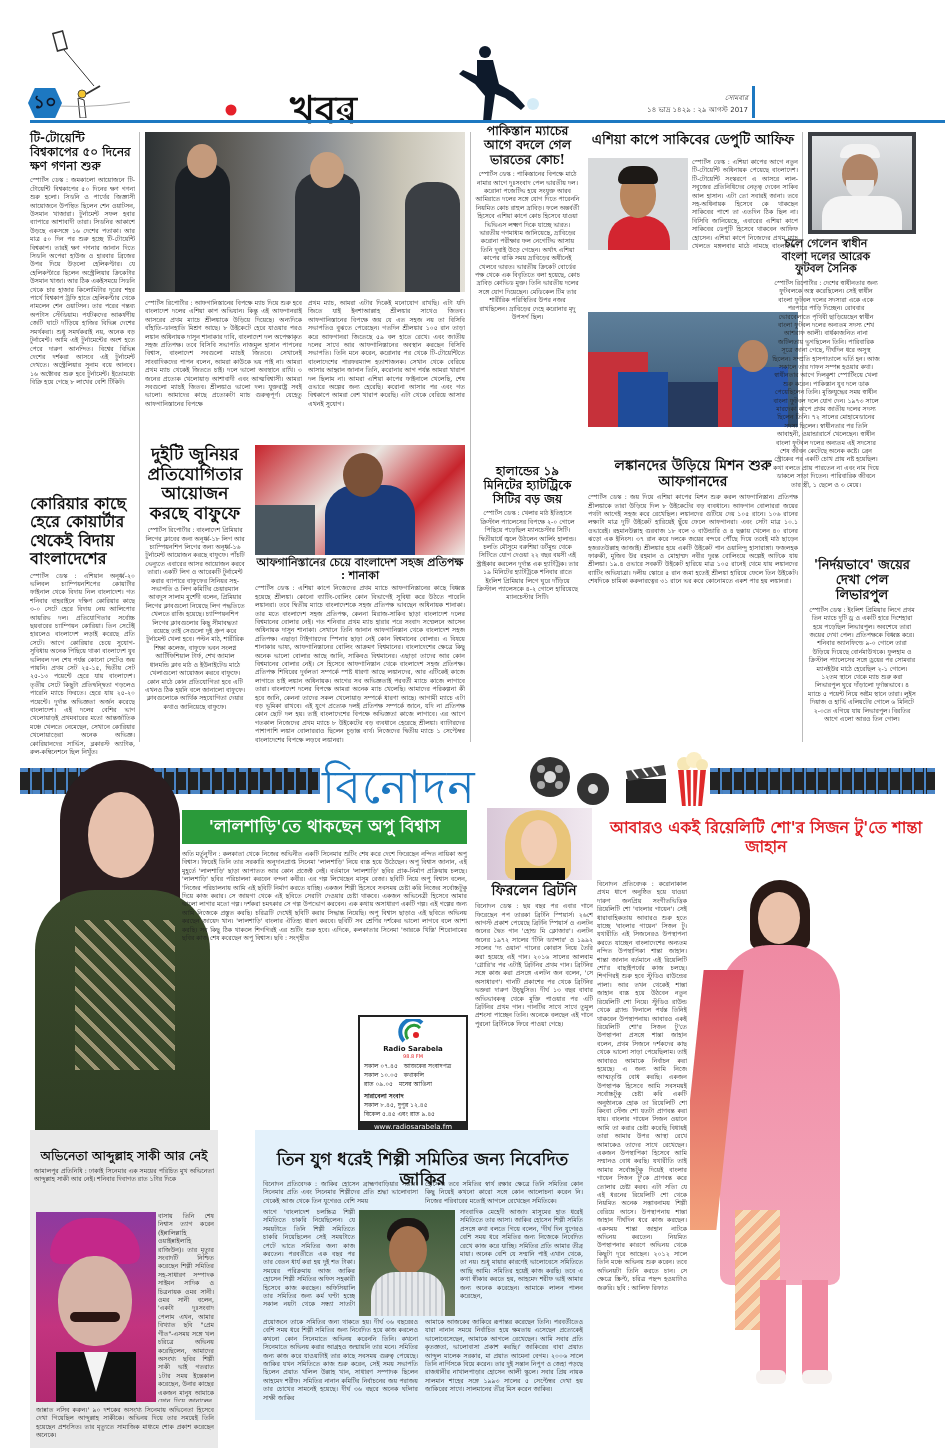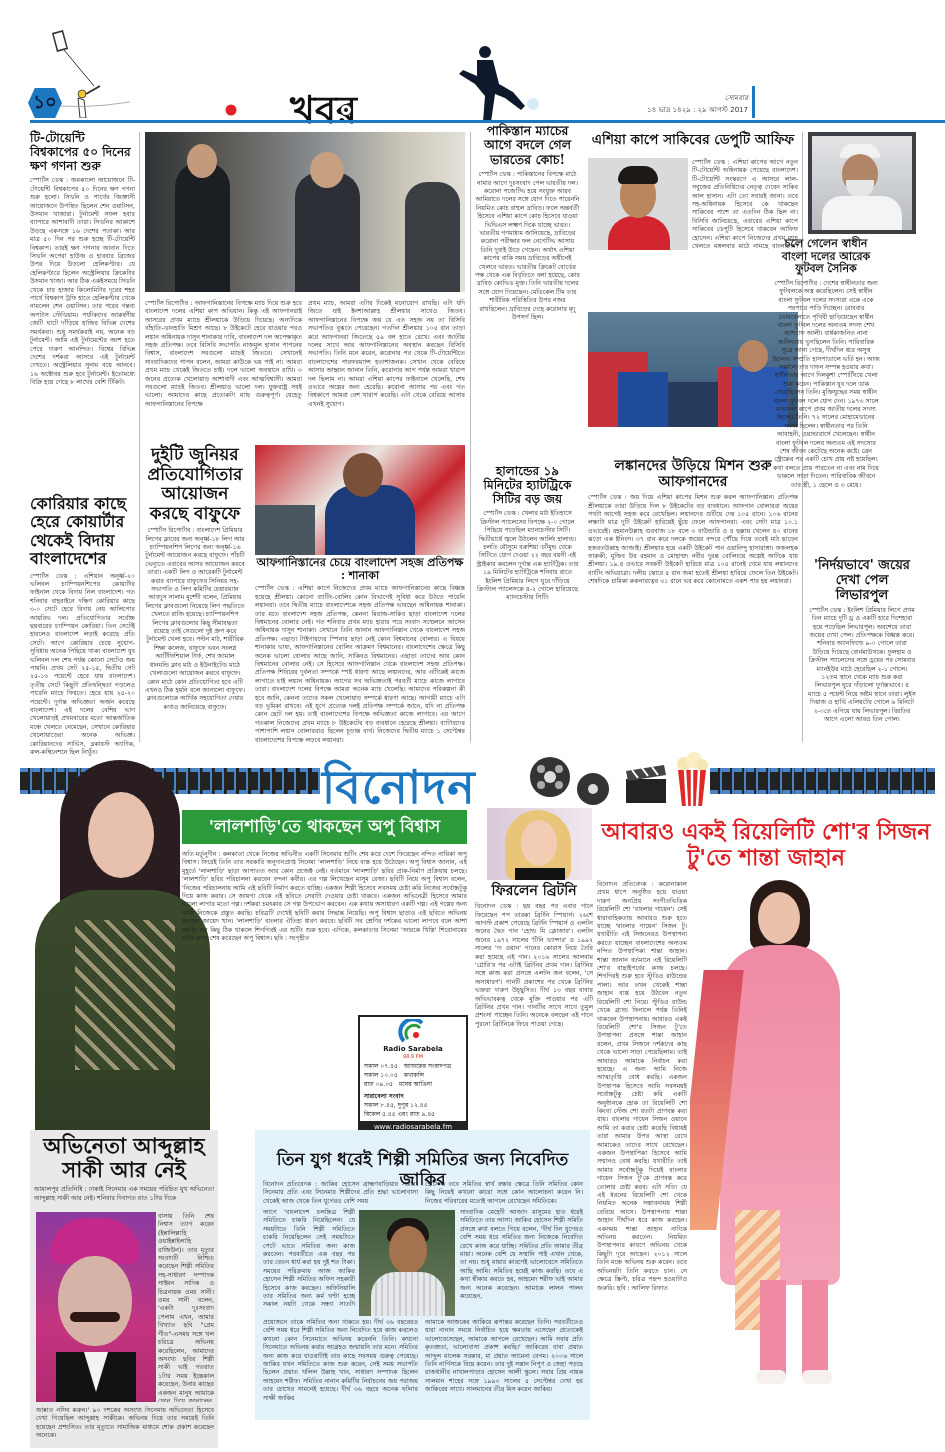--- a/index.html
+++ b/index.html
@@ -17,21 +17,21 @@
 .blue-rule{left:30px;top:120px;width:915px;height:3px;background:#1d78c1}
 .dateblk{left:610px;top:92px;width:138px;text-align:right;font-size:7px;color:#333}
 .vbar{left:752px;top:86px;width:3px;height:32px;background:#1d78c1}
 .paper-name{left:760px;top:80px;width:180px}
 .paper-small{font-size:11px;font-weight:bold;color:#111}
 .paper-big{font-size:28px;font-weight:bold;color:#111;line-height:30px}
 
 .vline{background:#bbb;width:1px}
 
 .filmstrip{height:26px;background:repeating-linear-gradient(90deg,#222 0 10px,#4a84c4 10px 12px);border-top:4px dashed #4a84c4;border-bottom:4px dashed #4a84c4}
-.binodon{font-size:46px;font-weight:bold;color:#1d78c1;letter-spacing:1px}
+.binodon{font-size:46px;font-weight:normal;color:#1d78c1;letter-spacing:1px}
 .green-band{background:#2a9a3a;color:#fff;font-family:"DejaVu Serif",serif;font-weight:bold;font-size:17px;display:flex;align-items:center;justify-content:center}
 .red-hl{color:#e02025;font-family:"DejaVu Serif",serif;font-weight:bold;text-align:center;line-height:1.2}
 .radio-box{border:2px solid #222;background:#fff}
 .radio-foot{background:#222;color:#fff;font-size:7px;text-align:center}
 .grey-box{background:#e9e9e9}
 .lblue-box{background:#e3f1fb}
 </style>
 </head>
 <body>
 
@@ -225,37 +225,37 @@
 <div class="abs photo" style="left:487px;top:808px;width:105px;height:72px;background:linear-gradient(90deg,#d9c8d8,#f1e9f0)">
   <div class="abs" style="left:18px;top:2px;width:66px;height:70px;background:#e9c57a;border-radius:34px 34px 10px 10px"></div>
   <div class="abs" style="left:34px;top:12px;width:36px;height:46px;background:#f2cdb4;border-radius:50%"></div>
   <div class="abs" style="left:28px;top:60px;width:50px;height:12px;background:#111"></div>
 </div>
 <div class="abs" style="left:475px;top:882px;width:118px">
   <div class="hl" style="font-size:14px">ফিরলেন ব্রিটনি</div>
   <div class="bt" style="height:176px;margin-top:4px">বিনোদন ডেস্ক : ছয় বছর পর এবার গানে ফিরেছেন পপ তারকা ব্রিটনি স্পিয়ার্স। ২৬শে আগস্ট প্রকাশ পেয়েছে ব্রিটনি স্পিয়ার্স ও এলটন জনের দ্বৈত গান 'হোল্ড মি ক্লোজার'। এলটন জনের ১৯৭২ সালের 'টিনি ড্যান্সার' ও ১৯৯২ সালের 'দ্য ওয়ান' গানের কোরাস নিয়ে তৈরি করা হয়েছে এই গান। ২০১৬ সালের আলবাম 'গ্লোরি'র পর এটাই ব্রিটনির প্রথম গান। ব্রিটনির সঙ্গে কাজ করা প্রসঙ্গে এলটন জন বলেন, 'সে অসাধারণ'। গানটি প্রকাশের পর থেকে ব্রিটনির ভক্তরা দারুণ উচ্ছ্বসিত। দীর্ঘ ১৩ বছর বাবার অভিভাবকত্ব থেকে মুক্তি পাওয়ার পর এটি ব্রিটনির প্রথম গান। গানটির সাথে সাথে তুমুল প্রশংসা পাচ্ছেন তিনি। অনেকে বলছেন এই গানে পুরনো ব্রিটনিকে ফিরে পাওয়া গেছে।</div>
 </div>
 
-<div class="abs red-hl" style="left:596px;top:818px;width:340px;font-size:22px">আবারও একই রিয়েলিটি শো'র সিজন টু'তে শান্তা জাহান</div>
+<div class="abs red-hl" style="left:596px;top:818px;width:340px;font-size:16px">আবারও একই রিয়েলিটি শো'র সিজন টু'তে শান্তা জাহান</div>
 <div class="bt abs" style="left:597px;top:880px;width:90px;height:500px">বিনোদন প্রতিবেদক : করোনাকাল প্রথম ধাপে অনুষ্ঠিত হয়ে যাওয়া দারুণ জনপ্রিয় সংগীতভিত্তিক রিয়েলিটি শো 'বাংলার গায়েন'। সেই ধারাবাহিকতায় আবারও শুরু হতে যাচ্ছে 'বাংলার গায়েন' সিজন টু। যথারীতি এই সিজনেরও উপস্থাপনা করতে যাচ্ছেন বাংলাদেশের অন্যতম নন্দিত উপস্থাপিকা শান্তা জাহান। শান্তা জানান বর্তমানে এই রিয়েলিটি শো'র বাছাইপর্বের কাজ চলছে। শিগগিরই শুরু হবে স্টুডিও রাউন্ডের পালা। আর তখন থেকেই শান্তা জাহান ব্যস্ত হয়ে উঠবেন নতুন রিয়েলিটি শো নিয়ে। স্টুডিও রাউন্ড থেকে গ্র্যান্ড ফিনালে পর্যন্ত তিনিই থাকবেন উপস্থাপনায়। আবারও একই রিয়েলিটি শো'র সিজন টু'তে উপস্থাপনা প্রসঙ্গে শান্তা জাহান বলেন, প্রথম সিজনে দর্শকদের কাছ থেকে ভালো সাড়া পেয়েছিলাম। তাই আবারও আমাকে নির্বাচন করা হয়েছে। এ জন্য আমি নিজে আত্মতৃপ্তি বোধ করছি। একজন উপস্থাপক হিসেবে আমি সবসময়ই সর্বোচ্চটুকু চেষ্টা করি একটি অনুষ্ঠানকে হোক তা রিয়েলিটি শো কিংবা স্টেজ শো যতটা প্রাণবন্ত করা যায়। বাংলার গায়েন সিজন ওয়ানে আমি তা করার চেষ্টা করেছি বিধায়ই তারা আমার উপর আস্থা রেখে আমাকেও তাদের সাথে রেখেছেন। একজন উপস্থাপিকা হিসেবে আমি সম্মানও বোধ করছি। যথারীতি তাই আমার সর্বোচ্চটুকু দিয়েই বাংলার গায়েন সিজন টু'কে প্রাণবন্ত করে তোলার চেষ্টা করব। এটা সত্যি যে এই ধরনের রিয়েলিটি শো থেকে নিয়মিত অনেক সম্ভাবনাময় শিল্পী বেরিয়ে আসে। উপস্থাপনায় শান্তা জাহান দীর্ঘদিন ধরে কাজ করছেন। একসময় শান্তা জাহান নাটকে অভিনয় করতেন। নিয়মিত উপস্থাপনার কারণে অভিনয় থেকে কিছুটা দূরে আছেন। ২০১২ সালে তিনি মঞ্চে অভিনয় শুরু করেন। তবে অভিনয়টা তিনি করতে চান। সে ক্ষেত্রে স্ক্রিপ্ট, চরিত্র পছন্দ হওয়াটাও জরুরি। ছবি : আলিফ রিফাত</div>
 <div class="abs photo" style="left:690px;top:880px;width:165px;height:510px">
   <div class="abs" style="left:60px;top:0;width:60px;height:70px;background:#2a1a16;border-radius:30px 30px 10px 10px"></div>
   <div class="abs" style="left:68px;top:12px;width:42px;height:52px;background:#eac2ab;border-radius:50%"></div>
   <div class="abs" style="left:30px;top:65px;width:120px;height:340px;background:linear-gradient(180deg,#ef8aa3,#f4a7bb);border-radius:50px 50px 10px 10px"></div>
   <div class="abs" style="left:0;top:90px;width:40px;height:260px;background:linear-gradient(180deg,#d94a5e,#f3a27a);transform:skewX(-6deg)"></div>
   <div class="abs" style="left:45px;top:330px;width:45px;height:120px;background:repeating-linear-gradient(135deg,#f4b28c 0 6px,#f6dcb8 6px 12px)"></div>
   <div class="abs" style="left:70px;top:400px;width:26px;height:95px;background:#f08aa2"></div>
   <div class="abs" style="left:112px;top:400px;width:26px;height:95px;background:#f08aa2"></div>
   <div class="abs" style="left:66px;top:490px;width:30px;height:14px;background:#f6f1ef;border-radius:6px"></div>
   <div class="abs" style="left:112px;top:490px;width:30px;height:14px;background:#f6f1ef;border-radius:6px"></div>
 </div>
 <div class="bt abs" style="left:860px;top:880px;width:62px;height:440px"></div>
 
 <div class="abs grey-box" style="left:30px;top:1130px;width:188px;height:318px">
-  <div class="hl" style="font-size:21px;margin-top:4px">অভিনেতা আব্দুল্লাহ সাকী আর নেই</div>
+  <div class="hl" style="font-size:12px;margin-top:20px">অভিনেতা আব্দুল্লাহ সাকী আর নেই</div>
   <div class="bt" style="margin:3px 4px 0;height:26px">জামালপুর প্রতিনিধি : ঢাকাই সিনেমার এক সময়ের পরিচিত মুখ অভিনেতা আব্দুল্লাহ সাকী আর নেই। শনিবার দিবাগত রাত ১টার দিকে</div>
   <div class="abs photo" style="left:6px;top:82px;width:120px;height:190px;background:linear-gradient(180deg,#8d3aa0,#c3347f 60%,#b22a72)">
     <div class="abs" style="left:14px;top:6px;width:90px;height:46px;background:#c4288a;border-radius:45px 45px 12px 12px"></div>
     <div class="abs" style="left:22px;top:44px;width:74px;height:90px;background:#d6b3a6;border-radius:48%"></div>
     <div class="abs" style="left:34px;top:100px;width:50px;height:10px;background:#2c1714;border-radius:10px"></div>
     <div class="abs" style="left:20px;top:140px;width:80px;height:50px;background:#111"></div>
     <div class="abs" style="left:48px;top:140px;width:24px;height:40px;background:#f3f3f3;clip-path:polygon(0 0,100% 0,50% 100%)"></div>
   </div>
   <div class="bt abs" style="left:128px;top:82px;width:56px;height:190px">বাসায় তিনি শেষ নিশ্বাস ত্যাগ করেন (ইন্নালিল্লাহি ওয়াইন্নাইলাহি রাজিউন)। তার মৃত্যুর সংবাদটি নিশ্চিত করেছেন শিল্পী সমিতির সহ-সাধারণ সম্পাদক সাইমন সাদিক ও চিত্রনায়ক ওমর সানী। ওমর সানী বলেন, 'একটা দুঃসংবাদ পেলাম এখন, আমার বিখ্যাত ছবি "প্রেম গীত"-এসময় সঙ্গে খল চরিত্রে অভিনয় করেছিলেন, আমাদের অসংখ্য ছবির শিল্পী সাকী ভাই গতরাত ১টার সময় ইন্তেকাল করেছেন, উনার কাছের একজন মানুষ আমাকে ফোন দিয়ে জানালেন, সাকী ভাইকে আল্লাহ</div>
   <div class="bt abs" style="left:6px;top:276px;width:178px;height:40px">জান্নাত নসিব করুন।' ৯০ দশকের অসংখ্য সিনেমায় অভিনেতা হিসেবে দেখা গিয়েছিল আব্দুল্লাহ সাকীকে। অভিনয় দিয়ে তার সময়েই তিনি হয়েছেন প্রশংসিত। তার মৃত্যুতে সামাজিক মাধ্যমে শোক প্রকাশ করেছেন অনেকে।</div>

